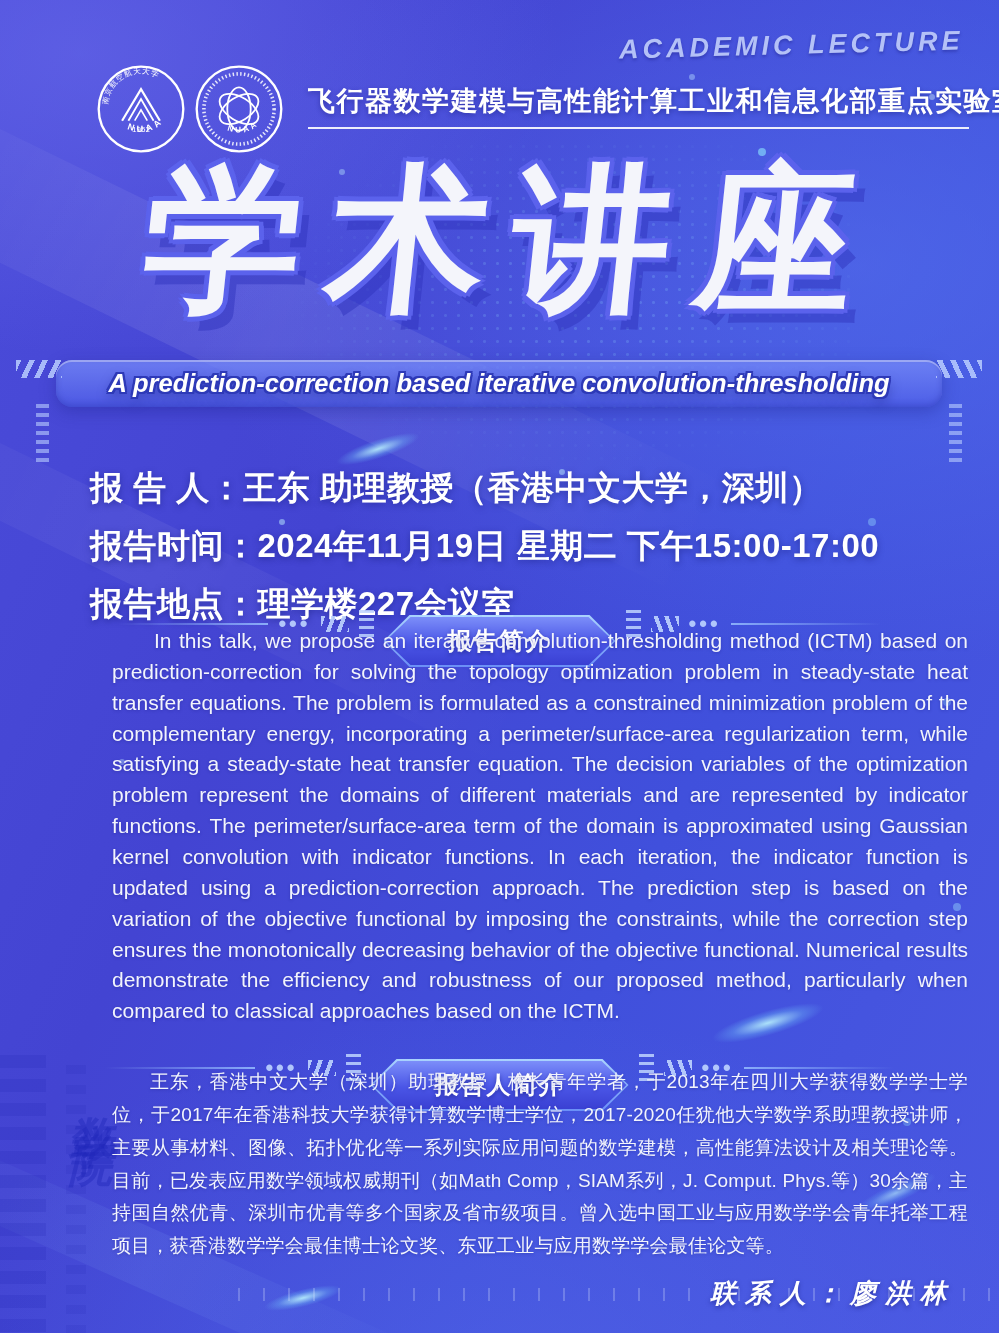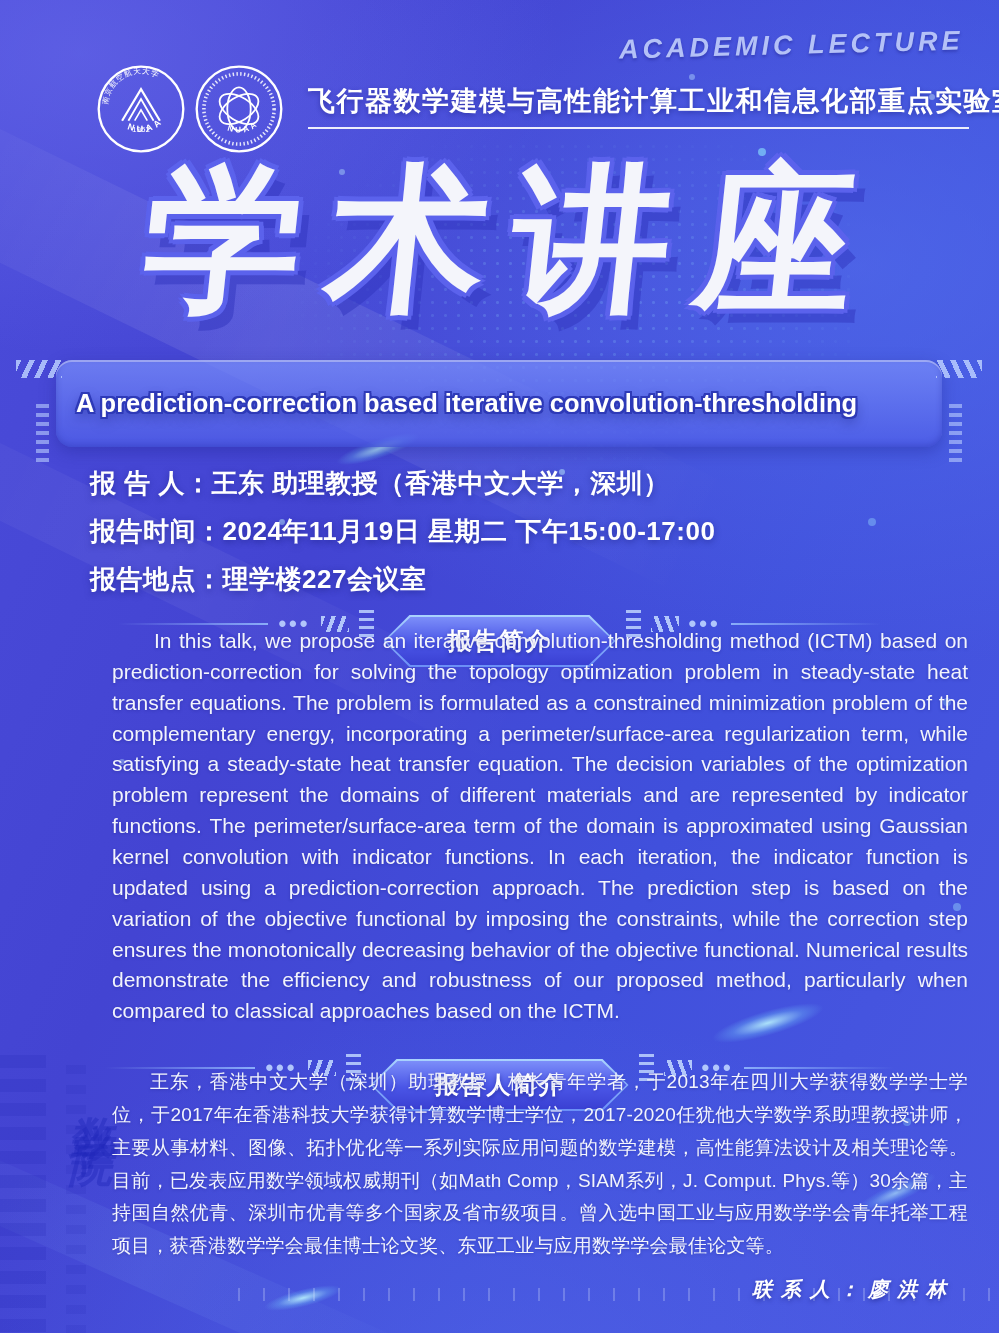--- a/index.html
+++ b/index.html
@@ -61,39 +61,39 @@
   .org-en{font-size:15.5px;color:#eef1ff;letter-spacing:.2px;white-space:nowrap;}
   
   .hero{position:absolute;top:160px;left:0;right:0;text-align:center;}
   .hero-title{display:inline-block;font-size:158px;line-height:1;font-weight:900;
     letter-spacing:26px;text-indent:26px;transform:skewX(-6deg);color:#f4f5fb;
     text-shadow:
       -4px -4px 0 #5b62ec,4px -4px 0 #5b62ec,-4px 4px 0 #5b62ec,4px 4px 0 #5b62ec,
       -5px 0 0 #5b62ec,5px 0 0 #5b62ec,0 -5px 0 #5b62ec,0 5px 0 #5b62ec,
       12px 14px 0 rgba(47,52,190,.5);}
   
-  .talk-banner{position:absolute;top:360px;left:56px;width:846px;padding:23px 20px;border-radius:16px;
+  .talk-banner{position:absolute;top:360px;left:56px;width:846px;padding:3px 20px;border-radius:16px;
     background:linear-gradient(180deg, rgba(118,138,248,.78), rgba(78,94,232,.72));
     box-shadow:inset 0 2px 0 rgba(255,255,255,.35), inset 0 -2px 6px rgba(40,50,170,.4), 0 5px 16px rgba(28,33,140,.35);
-    text-align:left;}
+    text-align:center;font-style:italic;}
   .talk-line{font-size:25.5px;font-weight:bold;line-height:1.6;color:#fff;
     text-shadow:2px 0 0 #2e3ab8,-2px 0 0 #2e3ab8,0 2px 0 #2e3ab8,0 -2px 0 #2e3ab8,
       2px 2px 0 #2e3ab8,-2px 2px 0 #2e3ab8,2px -2px 0 #2e3ab8,-2px -2px 0 #2e3ab8,
       0 5px 12px rgba(15,20,110,.55);}
   .slashes{position:absolute;width:46px;height:18px;
     background:repeating-linear-gradient(115deg, rgba(185,205,255,.85) 0 5px, transparent 5px 12px);}
   .slashes.sl-l{left:-40px;top:0;}
   .slashes.sl-r{right:-40px;top:0;transform:scaleX(-1);}
   .ladder{position:absolute;width:13px;height:62px;
     background:repeating-linear-gradient(180deg, rgba(185,205,255,.6) 0 4px, transparent 4px 9px);}
   .ladder.ld-l{left:-20px;top:44px;}
   .ladder.ld-r{right:-20px;top:44px;}
   
   .info{position:absolute;top:466px;left:90px;}
-  .info-row{font-size:26px;font-weight:bold;margin-bottom:13px;letter-spacing:.5px;
+  .info-row{font-size:33px;font-weight:bold;margin-bottom:13px;letter-spacing:.5px;
     text-shadow:0 2px 6px rgba(20,25,120,.5);}
   .info-label{color:#fff;}
   .info-value{color:#fff;}
   
   .section-row{position:absolute;left:0;right:0;display:flex;align-items:center;justify-content:center;gap:10px;}
   .section-row.s1{top:580px;}
   .section-row.s2{top:1024px;}
   .fl-line{width:150px;height:2px;flex:0 0 auto;}
   .fl-line.left{background:linear-gradient(90deg,transparent,rgba(150,190,255,.85));}
   .fl-line.right{background:linear-gradient(270deg,transparent,rgba(150,190,255,.85));}
@@ -110,21 +110,21 @@
     background:linear-gradient(180deg,#7c8ef9 0%,#4a55e6 55%,#3a40d3 100%);
     padding:8px 62px;font-size:24px;font-weight:bold;color:#fff;letter-spacing:2px;
     text-shadow:0 2px 4px rgba(20,25,120,.55);}
   
   .para{position:absolute;left:72px;width:856px;color:#f2f4fc;text-align:justify;text-indent:2em;
     text-shadow:0 1px 3px rgba(25,30,130,.35);margin-left:40px;}
   .para.abstract{top:626px;font-size:21px;line-height:1.47;}
   .para.bio{top:1066px;font-size:19px;line-height:1.73;letter-spacing:.2px;}
   
   .contact{position:absolute;top:1276px;right:44px;font-family:"DejaVu Serif",serif;
-    font-style:italic;font-weight:bold;font-size:20px;letter-spacing:9px;color:#fff;
+    font-style:italic;font-weight:bold;font-size:26px;letter-spacing:9px;color:#fff;
     text-shadow:0 2px 4px rgba(20,25,120,.5);}
   
   .logo text{fill:#fff;}
 </style>
 </head>
 <body>
 
 <div class="poster">
 
   <div class="beam b1"></div>

